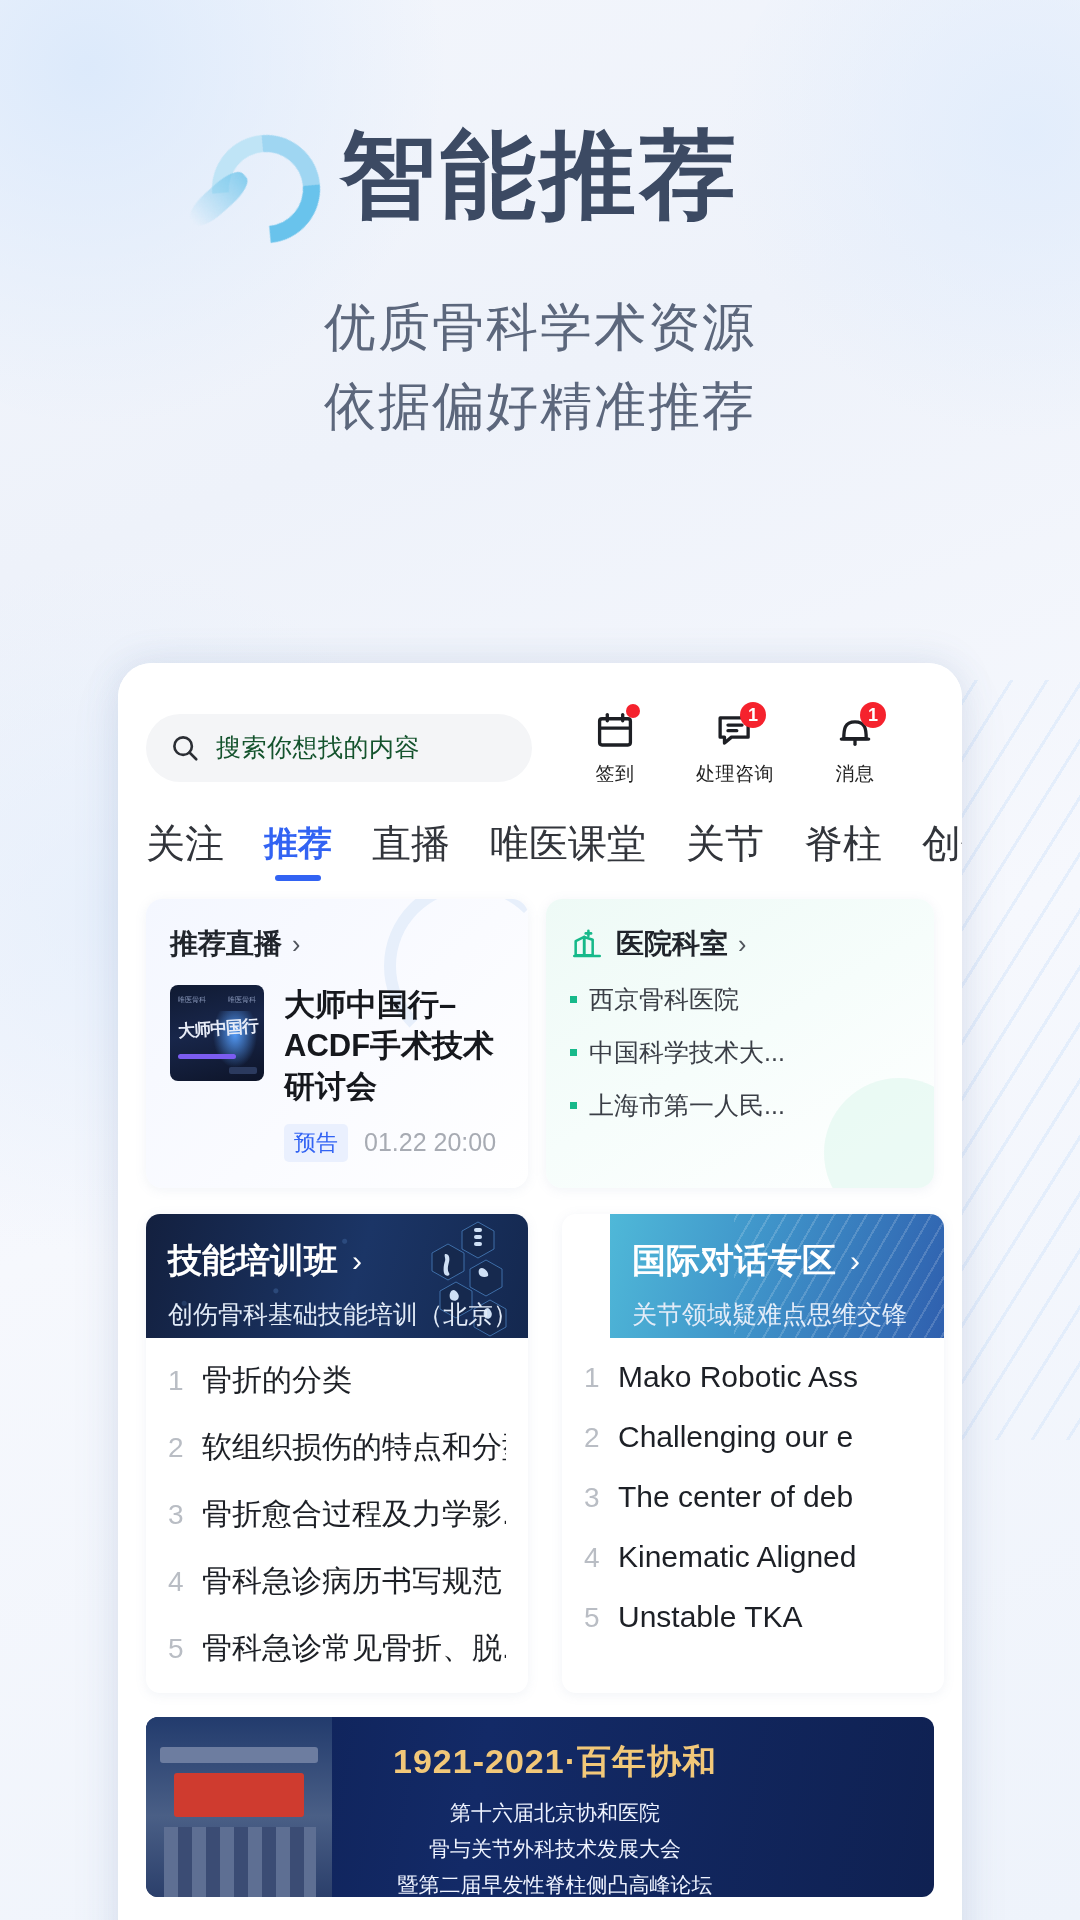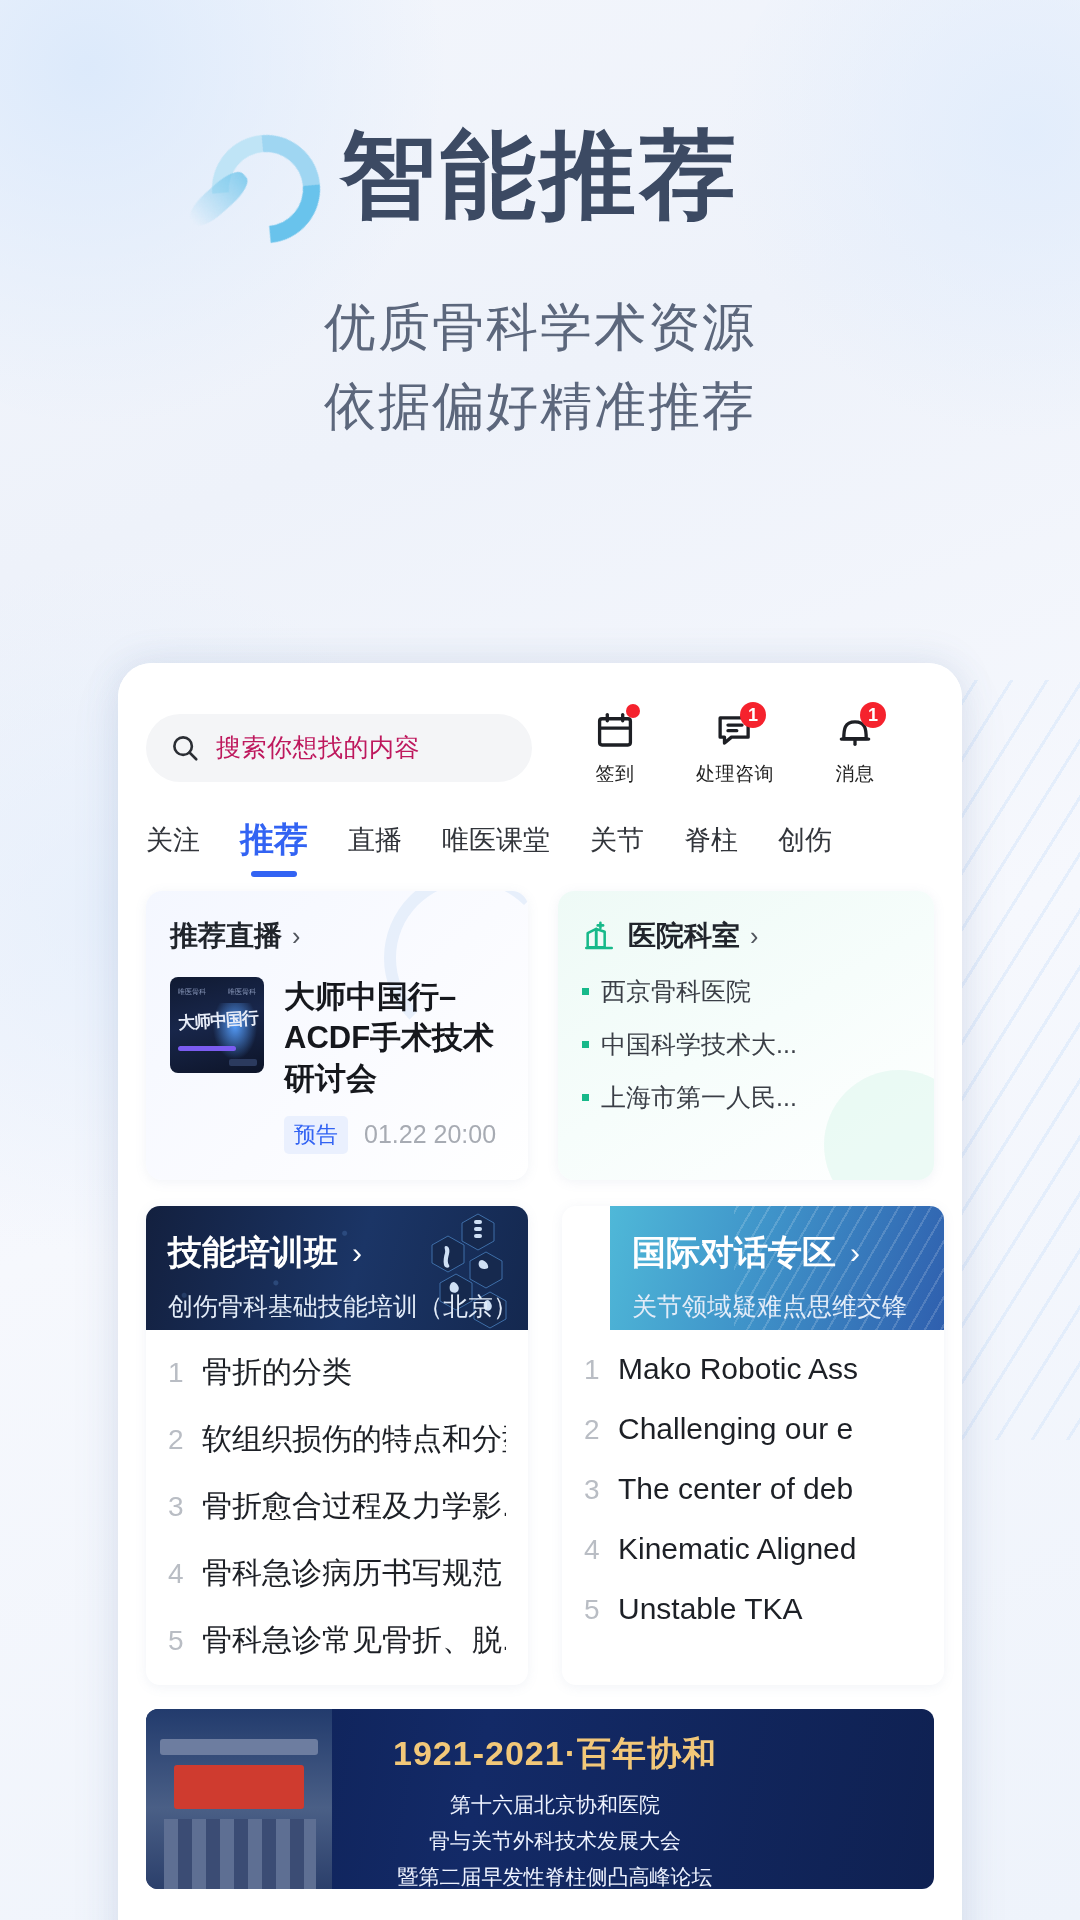--- a/index.html
+++ b/index.html
@@ -87,50 +87,50 @@
 
   
   .search-row { display: flex; align-items: center; padding: 45px 28px 0 28px; }
   .search-box {
     flex: 0 0 auto; width: 386px; height: 68px;
     background: #f4f5f7; border-radius: 34px;
     display: flex; align-items: center; padding: 0 24px;
   }
   .search-icon { width: 30px; height: 30px; flex: 0 0 auto; }
   .search-icon svg { display: block; }
-  .search-ph { margin-left: 16px; font-size: 25px; color: #be185d; letter-spacing: .5px; }
+  .search-ph { margin-left: 16px; font-size: 25px; color: #14532d; letter-spacing: .5px; }
 
   .top-actions { display: flex; align-items: flex-start; margin-left: 40px; gap: 34px; }
   .act { width: 86px; text-align: center; position: relative; }
   .act-ico { position: relative; height: 46px; display: flex; align-items: center; justify-content: center; }
   .act-ico svg { display: block; }
   .act-label { margin-top: 7px; font-size: 19px; color: #222; letter-spacing: .5px; }
   .badge {
     position: absolute; top: -6px; right: 12px;
     min-width: 26px; height: 26px; padding: 0 6px;
     background: #f5222d; color: #fff;
     border-radius: 13px; font-size: 18px; line-height: 26px;
     text-align: center; font-weight: bold;
   }
   .dot {
     position: absolute; top: -4px; right: 18px;
     width: 14px; height: 14px; border-radius: 50%; background: #f5222d;
   }
 
   
   .tabs { display: flex; align-items: center; gap: 40px; padding: 30px 28px 0 28px; }
-  .tab { font-size: 27px; color: #32353b; white-space: nowrap; position: relative; padding-bottom: 14px; }
+  .tab { font-size: 39px; color: #32353b; white-space: nowrap; position: relative; padding-bottom: 14px; }
   .tab.active { color: #3263f3; font-weight: bold; font-size: 34px; }
   .tab.active::after {
     content: ""; position: absolute; left: 50%; transform: translateX(-50%);
     bottom: 0; width: 46px; height: 6px; border-radius: 3px; background: #3263f3;
   }
 
   
-  .row-cards { display: flex; gap: 30px; padding: 14px 28px 0 28px; }
+  .row-cards { display: flex; gap: 18px; padding: 14px 28px 0 28px; }
   .card {
     background: #fff; border-radius: 16px;
     box-shadow: 0 2px 12px rgba(120,140,180,.10);
   }
   .card-live {
     flex: 0 0 auto; width: 382px; padding: 26px 24px 26px 24px;
     background: linear-gradient(135deg,#f4f7ff 0%, #fafbff 55%, #ffffff 100%);
     position: relative; overflow: hidden;
   }
   .card-live::after {

